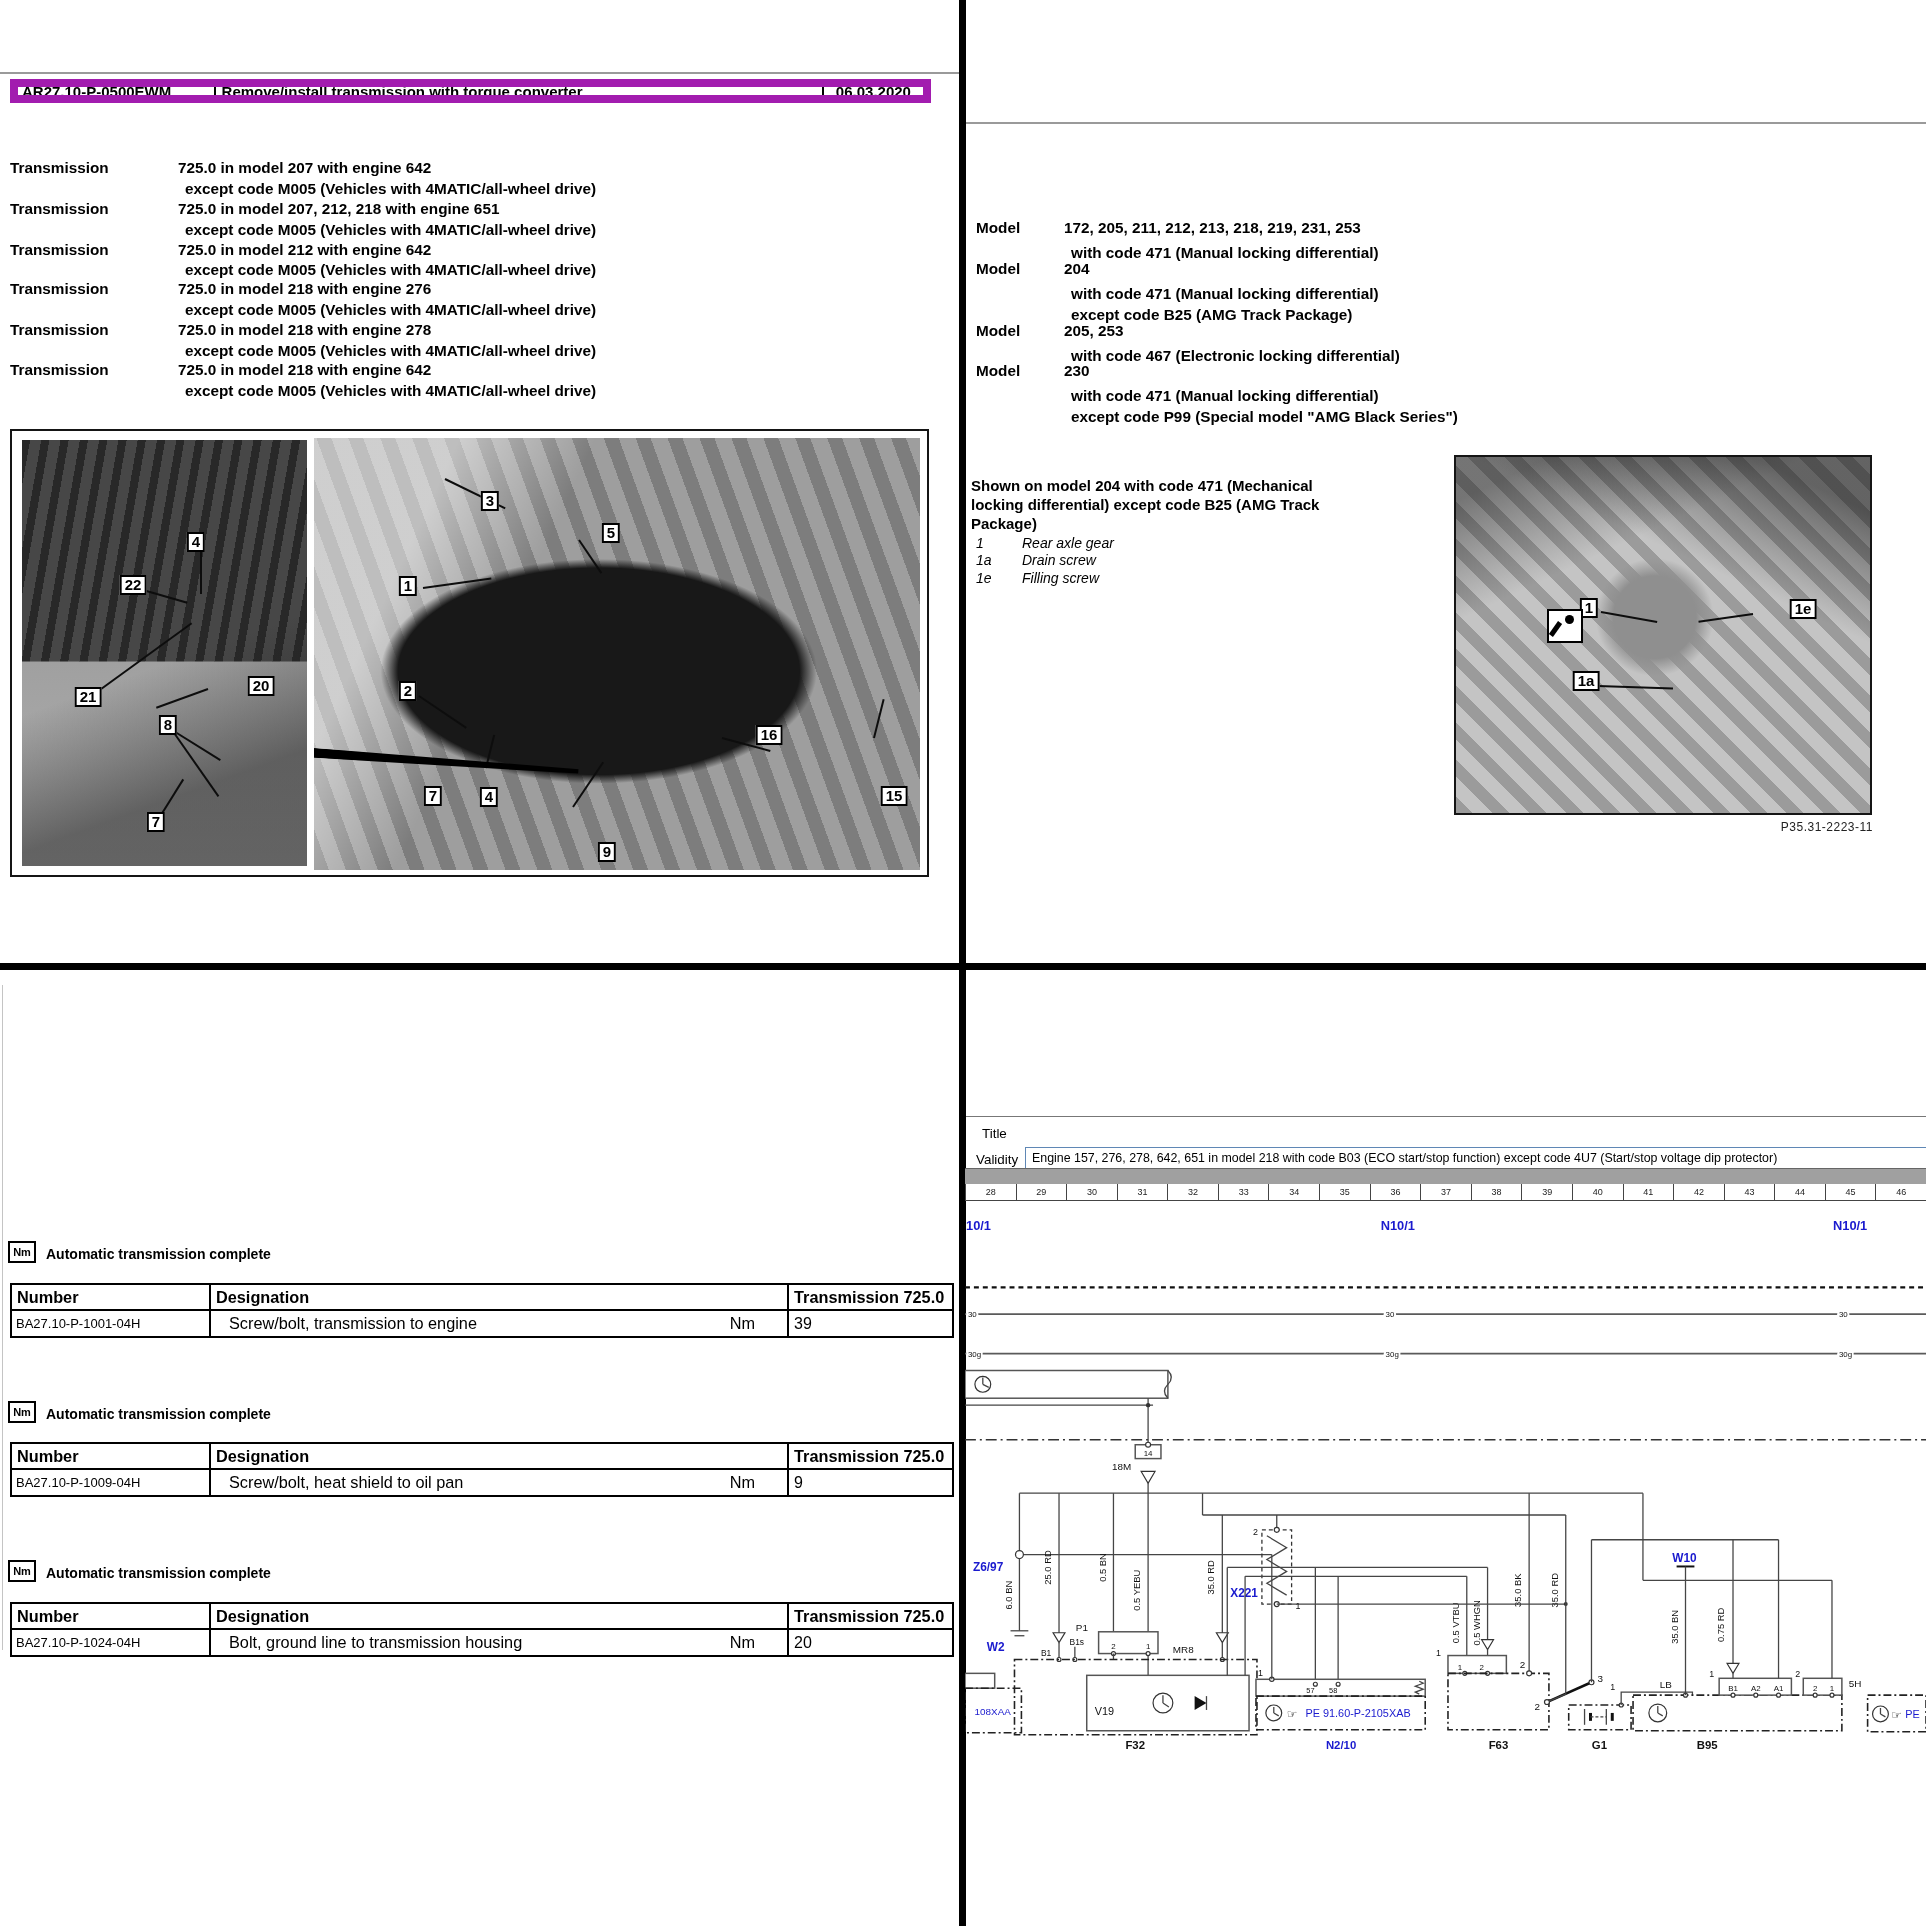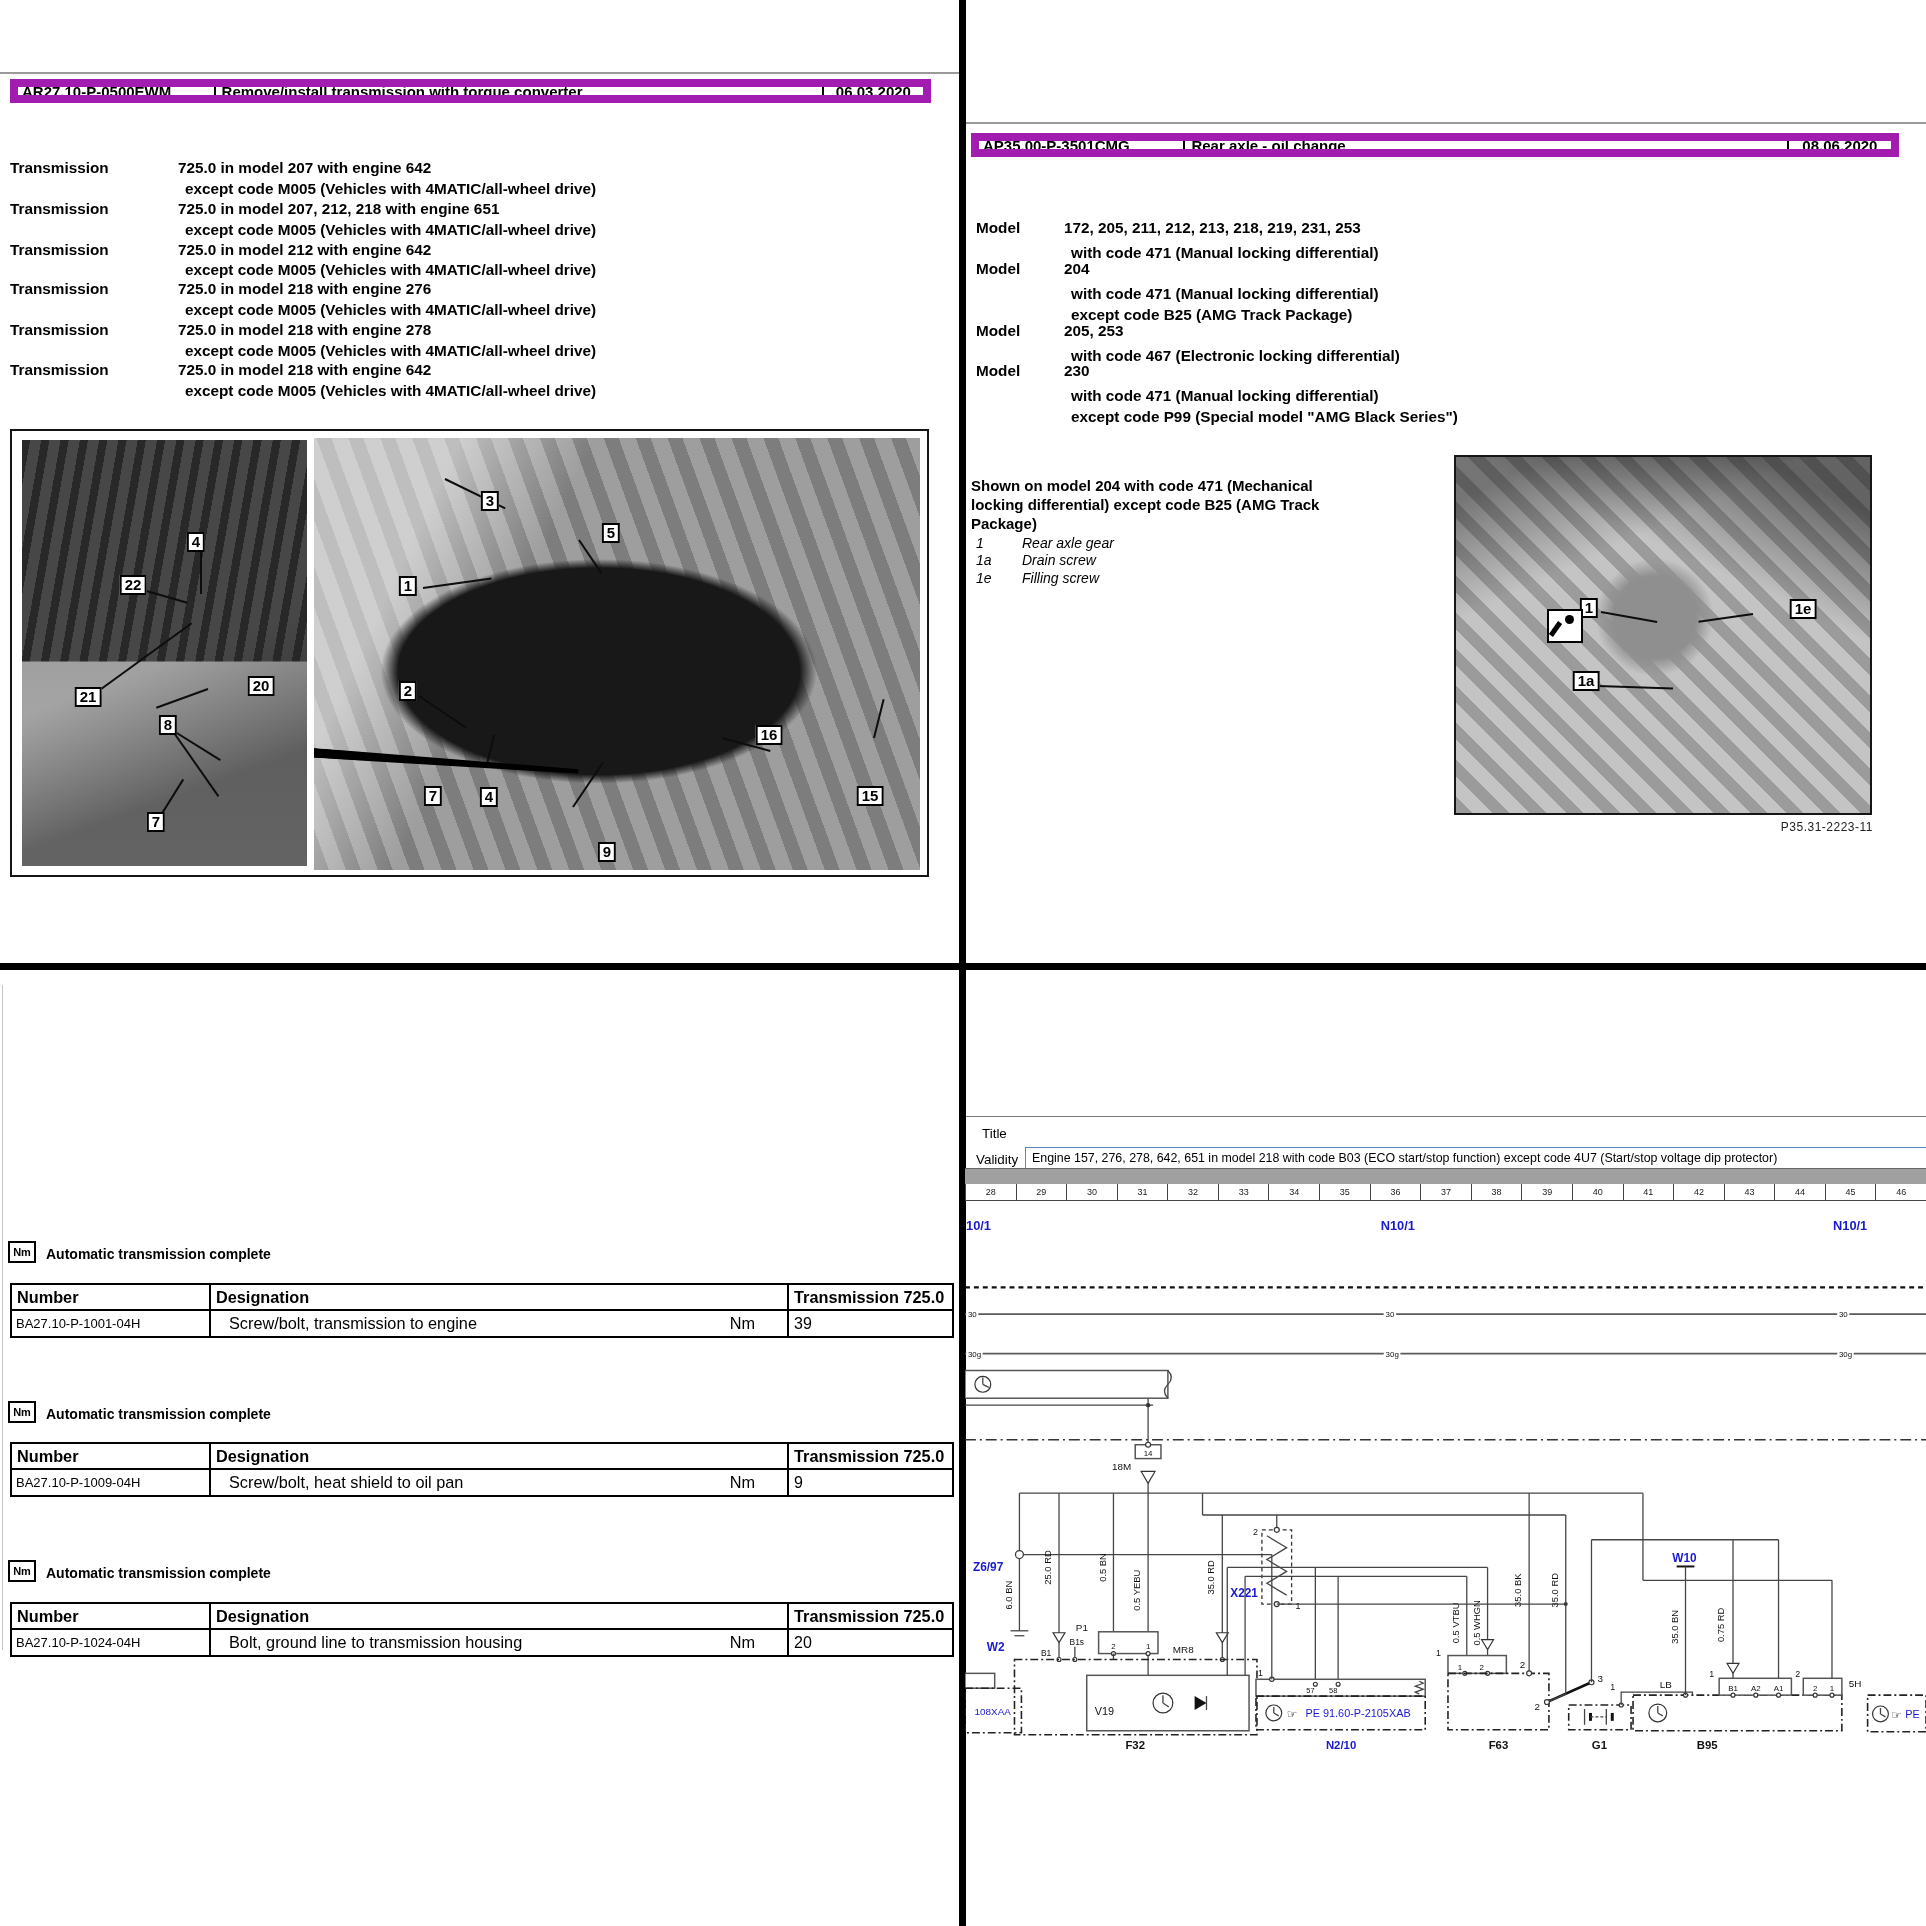--- a/index.html
+++ b/index.html
@@ -151,35 +151,24 @@
       <div class="lead" style="left:560px;top:299px;width:40px;transform:rotate(-76deg);"></div>
       <div class="lead" style="left:172px;top:329px;width:34px;transform:rotate(-76deg);"></div>
       <span class="chip" style="left:176px;top:63px;">3</span>
       <span class="chip" style="left:297px;top:95px;">5</span>
       <span class="chip" style="left:94px;top:148px;">1</span>
       <span class="chip" style="left:94px;top:253px;">2</span>
       <span class="chip" style="left:455px;top:297px;">16</span>
       <span class="chip" style="left:119px;top:358px;">7</span>
       <span class="chip" style="left:175px;top:359px;">4</span>
       <span class="chip" style="left:293px;top:414px;">9</span>
-      <span class="chip" style="left:556px;top:358px;">15</span>
+      <span class="chip" style="left:580px;top:358px;">15</span>
     </div>
   </div>
 
-  <div class="doc-hdr" style="left:971px;top:133px;width:928px;height:24px;">
-    <div style="width:208px;padding-left:4px;">
-        <span>AP35.00-P-3501CMG</span>
-      </div>
-    <div style="width:614px;padding-left:6px;">
-        <span>Rear axle - oil change</span>
-      </div>
-    <div style="width:106px;justify-content:center;">
-        <span>08.06.2020</span>
-      </div>
-  </div>
 
   <div class="txt" style="left:976px;top:219px;">Model</div>
   <div class="txt" style="left:1064px;top:219px;">172, 205, 211, 212, 213, 218, 219, 231, 253</div>
   <div class="txt" style="left:1071px;top:244px;">with code 471 (Manual locking differential)</div>
   <div class="txt" style="left:976px;top:260px;">Model</div>
   <div class="txt" style="left:1064px;top:260px;">204</div>
   <div class="txt" style="left:1071px;top:285px;">with code 471 (Manual locking differential)</div>
   <div class="txt" style="left:1071px;top:306px;">except code B25 (AMG Track Package)</div>
   <div class="txt" style="left:976px;top:322px;">Model</div>
   <div class="txt" style="left:1064px;top:322px;">205, 253</div>

